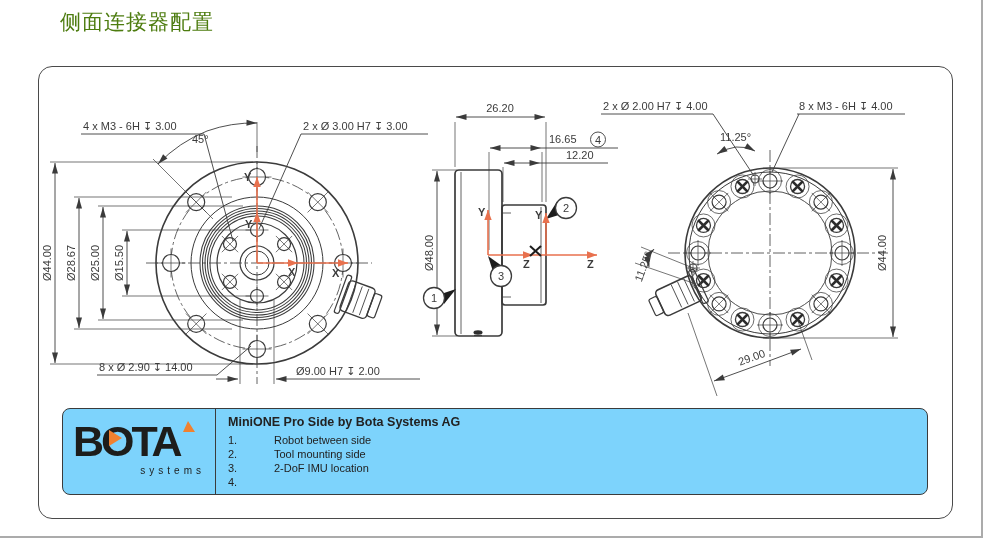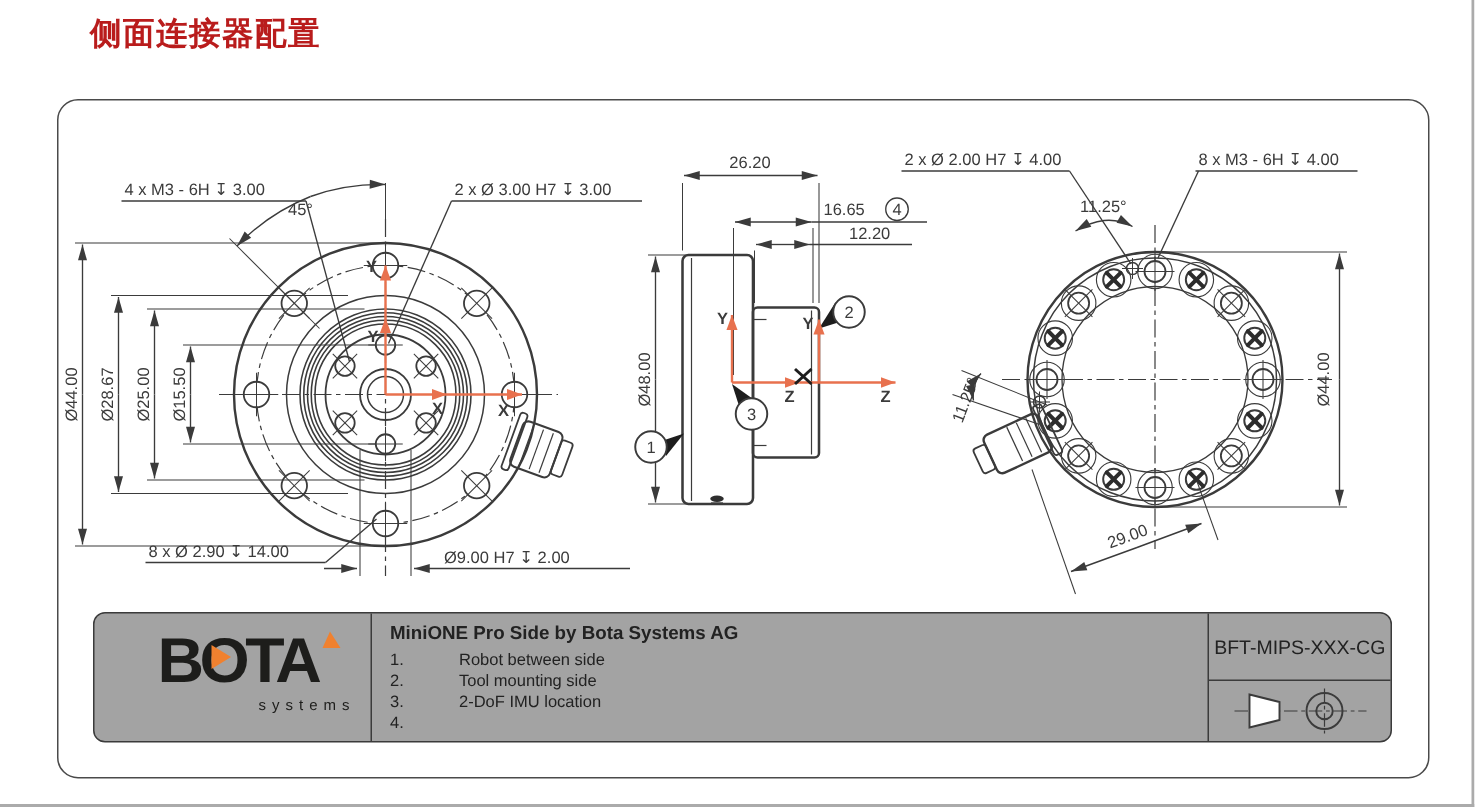--- a/index.html
+++ b/index.html
@@ -1,20 +1,20 @@
 <!DOCTYPE html>
 <html><head>
 <meta charset="utf-8">
 <style>
   html,body{margin:0;padding:0;background:#fff;}
   .screen{position:relative;width:983px;height:538px;background:#fff;overflow:hidden;
           border-right:2px solid #ababab;border-bottom:2px solid #ababab;box-sizing:border-box;
           font-family:"Liberation Sans",sans-serif;}
   .page-title{position:absolute;left:60px;top:8px;margin:0;font-family:"Liberation Serif","DejaVu Serif",serif;
-          font-size:21px;font-weight:700;letter-spacing:1px;color:#b91c1c;}
+          font-size:21px;font-weight:400;letter-spacing:1px;color:#4d7c0f;}
   .frame{position:absolute;left:38px;top:66px;width:915px;height:453px;border:1.6px solid #4a4a4a;
           border-radius:14px;box-sizing:border-box;}
   svg.draw{position:absolute;left:0;top:0;width:983px;height:538px;}
   svg.draw text{font-family:"Liberation Sans",sans-serif;font-size:11px;fill:#3B3B3B;}
   .s17{stroke:#3B3B3B;stroke-width:1.7;fill:none}
   .s16{stroke:#3B3B3B;stroke-width:1.6;fill:none}
   .s14{stroke:#3B3B3B;stroke-width:1.4;fill:none}
   .s12{stroke:#3B3B3B;stroke-width:1.2;fill:none}
   .s11{stroke:#3B3B3B;stroke-width:1.05;fill:none}
   .s10{stroke:#3B3B3B;stroke-width:1;fill:none}
@@ -24,21 +24,21 @@
   .dim{stroke:#3B3B3B;stroke-width:0.9;fill:none}
   .dimx{stroke:#3B3B3B;stroke-width:0.7;fill:none}
   .ax{stroke:#E8714E;stroke-width:1.6;fill:none}
   .axt{fill:#E8714E;font-size:9px;font-weight:bold;}
   .balc{fill:#fff;stroke:#3B3B3B;stroke-width:1.3}
   .balt{font-size:10.5px;}
   .wedge{fill:#1d1d1d;}
   .xmark{stroke:#1d1d1d;stroke-width:2;}
   
   .tblock{position:absolute;left:62px;top:408px;width:866px;height:87px;border:1.5px solid #3B3B3B;
-          border-radius:8px;box-sizing:border-box;display:flex;background:#a3a3a3;padding-left:32px;}
+          border-radius:8px;box-sizing:border-box;display:flex;background:#7dd3fc;}
   .tb-logo{width:153px;border-right:1.5px solid #3B3B3B;position:relative;box-sizing:border-box;}
   .logo-word{position:absolute;left:10px;top:8px;font-weight:bold;font-size:43px;letter-spacing:-3px;
           color:#1d1d1b;transform:scaleY(0.98);}
   .logo-tri{position:absolute;left:46px;top:21px;width:0;height:0;border-top:8px solid transparent;
           border-bottom:8px solid transparent;border-left:13px solid #F0812F;}
   .logo-tri2{position:absolute;left:120px;top:12px;width:0;height:0;border-bottom:11px solid #F0812F;
           border-left:5px solid transparent;border-right:7px solid transparent;}
   .logo-sub{position:absolute;right:10px;top:56px;font-size:10px;letter-spacing:4px;color:#1d1d1b;}
   .tb-notes{flex:1;padding:6px 12px;box-sizing:border-box;}
   .tb-title{font-size:12.5px;font-weight:bold;color:#222;margin-bottom:4px;}
@@ -407,26 +407,14 @@
         <span>Tool mounting side</span>
       </div>
       <div class="note-row">
         <span class="note-num">3.</span>
         <span>2-DoF IMU location</span>
       </div>
       <div class="note-row">
         <span class="note-num">4.</span>
       </div>
     </div>
-    <div class="tb-right">
-      <div class="tb-pn">BFT-MIPS-XXX-CG</div>
-      <div class="tb-proj">
-        <svg width="92" height="36" viewBox="0 0 92 36">
-          <line x1="2" y1="18" x2="90" y2="18" stroke="#3B3B3B" stroke-width="0.8" stroke-dasharray="9 2.5 2.5 2.5"></line>
-          <path d="M12,7 L32,12 L32,24 L12,29 Z" fill="#fff" stroke="#3B3B3B" stroke-width="1.3"></path>
-          <line x1="62" y1="3" x2="62" y2="33" stroke="#3B3B3B" stroke-width="0.8" stroke-dasharray="9 2.5 2.5 2.5"></line>
-          <circle cx="62" cy="18" r="12" fill="none" stroke="#3B3B3B" stroke-width="1.3"></circle>
-          <circle cx="62" cy="18" r="5.5" fill="none" stroke="#3B3B3B" stroke-width="1.3"></circle>
-        </svg>
-      </div>
-    </div>
   </div>
 </div>
 
 </body></html>

